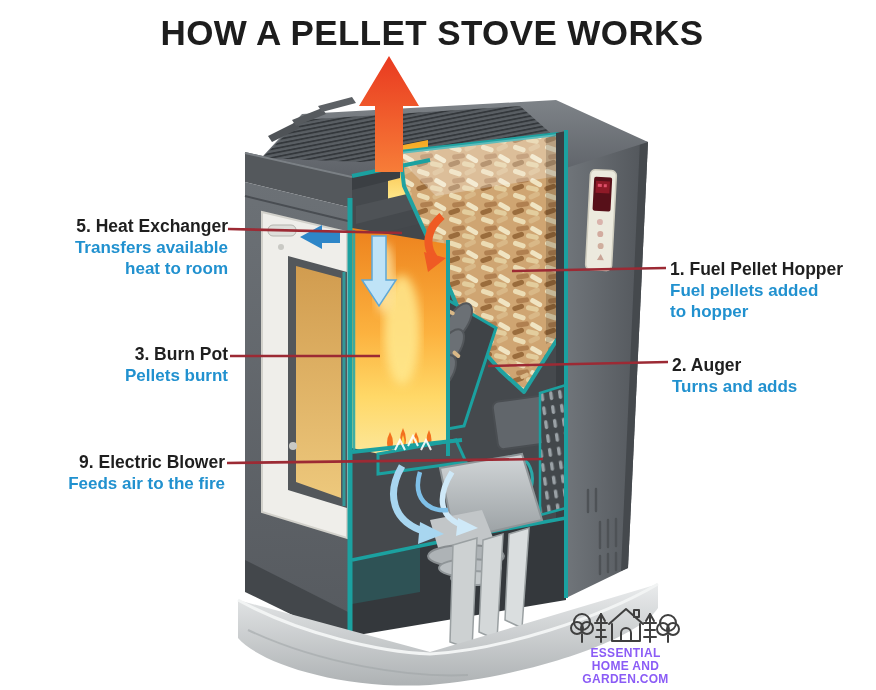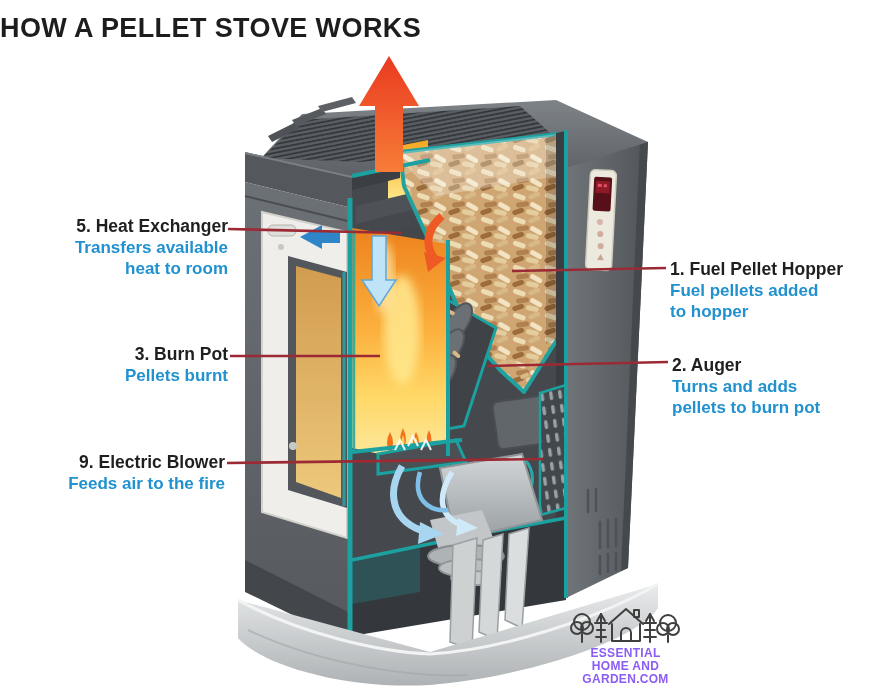--- a/index.html
+++ b/index.html
@@ -1,22 +1,22 @@
 <!DOCTYPE html>
 <html><head>
 <meta charset="utf-8">
 <style>
   html,body { margin:0; padding:0; background:#ffffff; }
   .stage {
     position:relative; width:876px; height:690px; background:#ffffff;
     font-family:"Liberation Sans", sans-serif; overflow:hidden;
   }
   .page-title {
-    position:absolute; top:13px; left:0; width:864px; text-align:left;
-    font-size:27px; font-weight:bold; color:#1d1d1d; letter-spacing:0.4px;
+    position:absolute; top:13px; left:0; width:864px; text-align:center;
+    font-size:35px; font-weight:bold; color:#1d1d1d; letter-spacing:0.4px;
   }
   .illustration { position:absolute; left:0; top:0; }
   .callout { position:absolute; line-height:21px; white-space:nowrap; }
   .callout.left { text-align:right; }
   .callout .c-title { display:block; font-size:17.5px; font-weight:bold; color:#1f1f1f; }
   .callout .c-desc  { display:block; font-size:17px;  font-weight:bold; color:#2191cf; }
   #callout-heatex  { right:648px; top:216px; }
   #callout-burnpot { right:648px; top:344px;text-align:right; }
   #callout-blower  { right:651px; top:452px; }
   #callout-hopper  { left:670px; top:259px; }
@@ -282,21 +282,20 @@
 
   <div class="callout" id="callout-hopper">
     <span class="c-title">1. Fuel Pellet Hopper</span>
     <span class="c-desc">Fuel pellets added</span>
     <span class="c-desc">to hopper</span>
   </div>
 
   <div class="callout" id="callout-auger">
     <span class="c-title">2. Auger</span>
     <span class="c-desc">Turns and adds</span>
-    <span class="c-desc">pellets to burn pot</span>
   </div>
 
   <svg class="logo-icon" width="115" height="50" viewBox="0 0 115 50">
     <g fill="none" stroke="#3f3f3f" stroke-width="2" stroke-linecap="round" stroke-linejoin="round">
       <circle cx="14" cy="25" r="8"></circle>
         <circle cx="9" cy="31" r="6"></circle>
         <circle cx="19" cy="31" r="6"></circle>
       <line x1="14" y1="37" x2="14" y2="45"></line>
       <line x1="33" y1="17" x2="33" y2="45"></line>
       <line x1="27" y1="26" x2="39" y2="26"></line>

